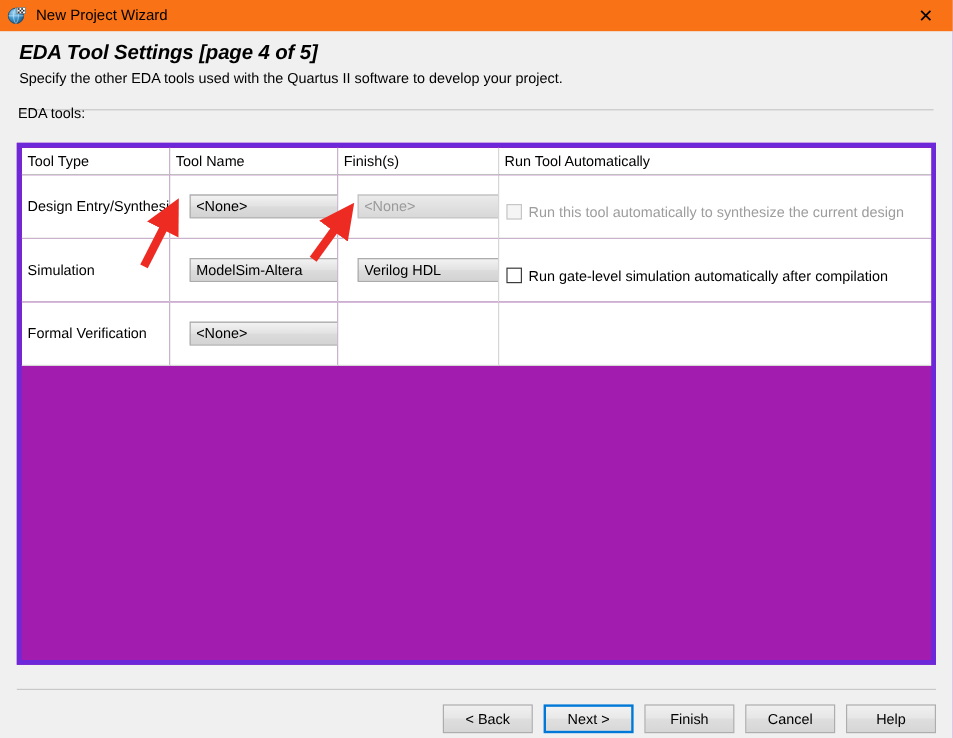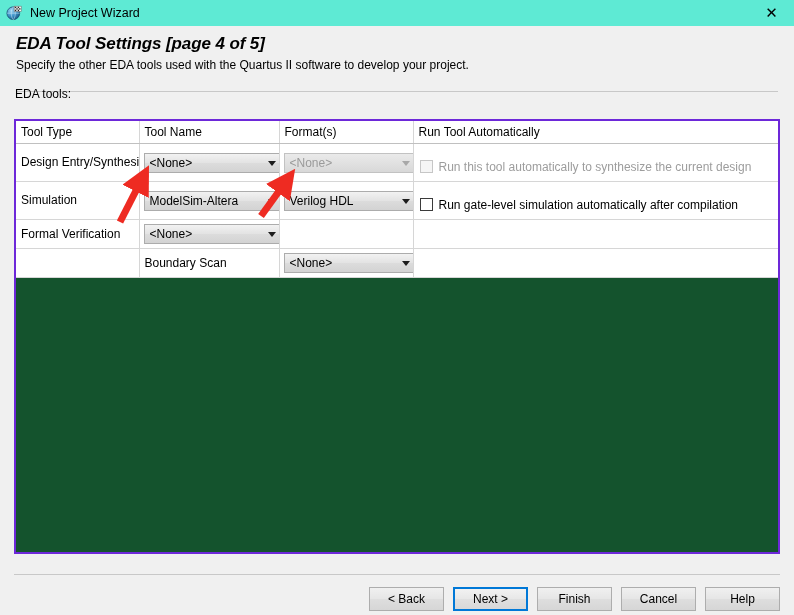--- a/index.html
+++ b/index.html
@@ -15,21 +15,21 @@
     color: #000;
     overflow: hidden;
     position: relative;
   }
 
   
   .titlebar {
     position: absolute;
     left: 0; top: 0;
     width: 794px; height: 26px;
-    background: #5eead4;
+    background: #f97316;
     display: flex;
     align-items: center;
   }
   .titlebar-icon {
     width: 16px; height: 16px;
     margin-left: 6px; margin-right: 8px;
     position: relative;
     flex: 0 0 auto;
   }
   .titlebar-title {
@@ -79,22 +79,22 @@
     left: 15px; top: 87px;
     font-size: 12px;
     color: #000;
   }
 
   
   .table-wrap {
     position: absolute;
     left: 14px; top: 119px;
     width: 766px; height: 435px;
-    background: #14532d;
-    border: 2px solid #6d28d9;
+    background: #a21caf;
+    border: 4px solid #6d28d9;
     box-sizing: border-box;
     overflow: hidden;
   }
   table.eda {
     border-collapse: collapse;
     table-layout: fixed;
     width: 764px;
     font-size: 12px;
   }
   table.eda col.c1 { width: 123px; }
@@ -123,21 +123,21 @@
     display: block;
     line-height: 21px;
   }
   td.blank { }
 
   
   .combo {
     position: relative;
     box-sizing: border-box;
     height: 20px;
-    margin: 4px;
+    margin: 16px;
     background: linear-gradient(to bottom,#f2f2f2 0%, #e3e3e3 48%, #dcdcdc 50%, #d3d3d3 100%);
     border: 1px solid #acacac;
     display: block;
     width: 100%;
   }
   .combo .ctext {
     position: absolute;
     left: 5px; top: 0;
     line-height: 18px;
     font-size: 12px;
@@ -280,21 +280,21 @@
       </colgroup>
     <thead>
       <tr class="hdr">
         <th>
             <span class="cellpad">Tool Type</span>
           </th>
         <th>
             <span class="cellpad">Tool Name</span>
           </th>
         <th>
-            <span class="cellpad">Format(s)</span>
+            <span class="cellpad">Finish(s)</span>
           </th>
         <th>
             <span class="cellpad">Run Tool Automatically</span>
           </th>
       </tr>
     </thead>
     <tbody>
 
       <tr>
         <td>
@@ -354,35 +354,20 @@
             <span class="carrow"></span>
           </div>
         </td>
         <td class="blank"></td>
         <td class="blank"></td>
       </tr>
 
 
 
 
-      <tr>
-        <td>
-            <span class="cellpad"></span>
-          </td>
-        <td>
-            <span class="cellpad">Boundary Scan</span>
-          </td>
-        <td class="combo-cell">
-          <div class="combo">
-            <span class="ctext">&lt;None&gt;</span>
-            <span class="carrow"></span>
-          </div>
-        </td>
-        <td class="blank"></td>
-      </tr>
 
     </tbody>
   </table>
 </div>
 
 <svg class="arrows">
   <defs>
     <marker id="ah" viewBox="0 0 10 10" refX="7" refY="5" markerWidth="4.2" markerHeight="4.2" orient="auto-start-reverse">
       <path d="M 0 0 L 10 5 L 0 10 z" fill="#ee2b22"></path>
     </marker>

